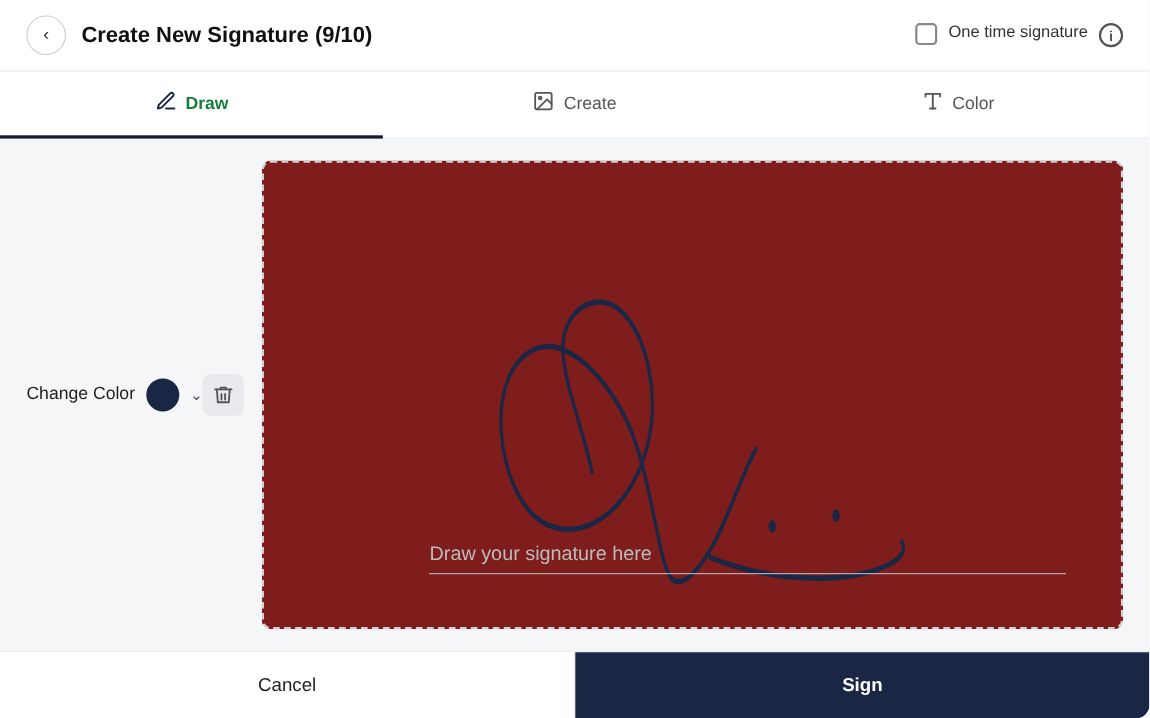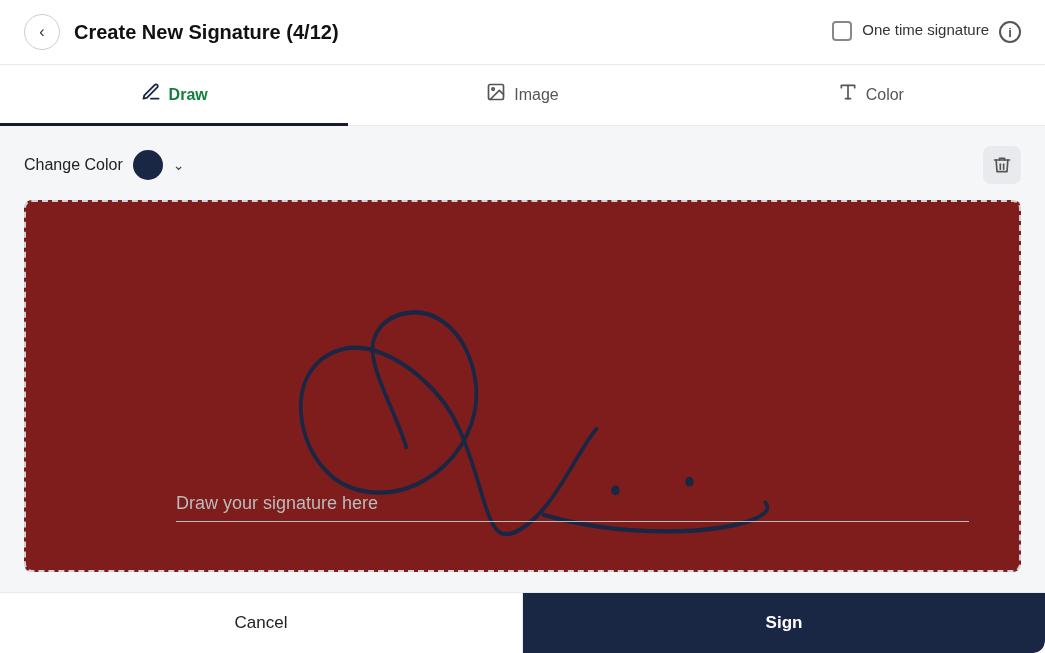--- a/index.html
+++ b/index.html
@@ -110,21 +110,21 @@
     .tab-icon {
       font-size: 18px;
     }
 
     
     .body {
       flex: 1;
       background: #f5f6f8;
       padding: 20px 24px;
       display: flex;
-      flex-direction: column;
+      flex-direction: row;
       gap: 16px;
     }
 
     
     .color-row {
       display: flex;
       align-items: center;
       justify-content: space-between;
     }
     .color-left {
@@ -228,21 +228,21 @@
   </style>
 </head>
 <body>
 
 <div class="modal">
 
   <div class="header">
     <div class="header-left">
       <button class="back-button">‹</button>
       <span class="header-title">
-        <span>Create New Signature</span>&nbsp;<span>(4/12)</span>
+        <span>Create New Signature</span>&nbsp;<span>(9/10)</span>
       </span>
     </div>
     <div class="header-right">
       <div class="one-time-checkbox"></div>
       <span class="one-time-label">One time signature</span>
       <div class="info-icon">i</div>
     </div>
   </div>
 
   <div class="tabs">
@@ -256,21 +256,21 @@
       <span>Draw</span>
     </div>
     <div class="tab">
       <span class="tab-icon">
         <svg width="20" height="20" viewBox="0 0 24 24" fill="none" stroke="#555" stroke-width="2" stroke-linecap="round" stroke-linejoin="round">
           <rect x="3" y="3" width="18" height="18" rx="2"></rect>
             <circle cx="8.5" cy="8.5" r="1.5"></circle>
             <polyline points="21 15 16 10 5 21"></polyline>
         </svg>
       </span>
-      <span>Image</span>
+      <span>Create</span>
     </div>
     <div class="tab">
       <span class="tab-icon">
         <svg width="20" height="20" viewBox="0 0 24 24" fill="none" stroke="#555" stroke-width="2" stroke-linecap="round" stroke-linejoin="round">
           <polyline points="4 7 4 4 20 4 20 7"></polyline>
             <line x1="9" y1="20" x2="15" y2="20"></line>
             <line x1="12" y1="4" x2="12" y2="20"></line>
         </svg>
       </span>
       <span>Color</span>

